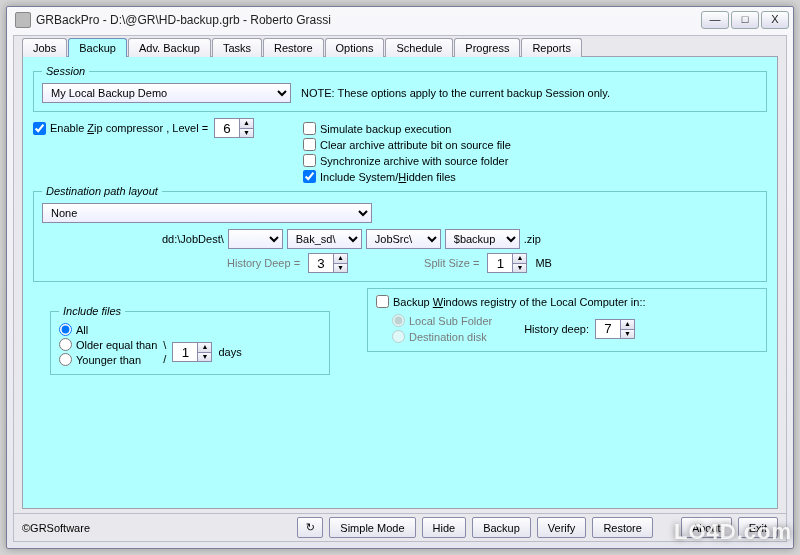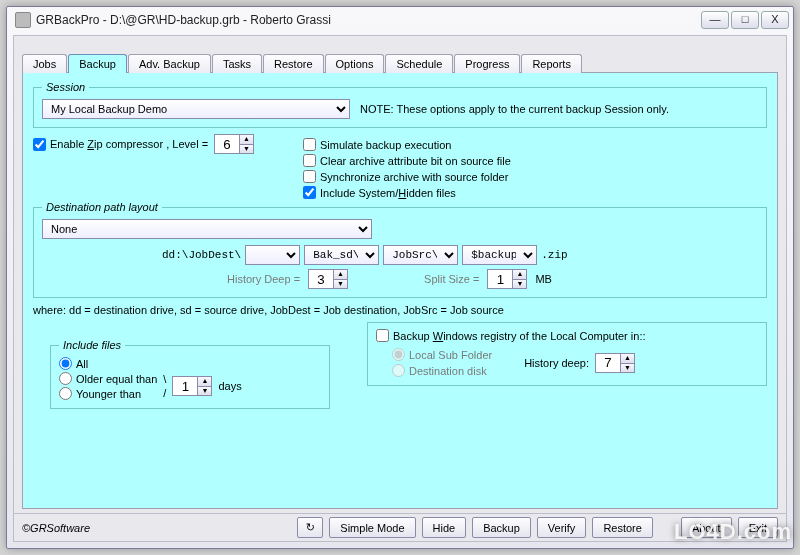--- a/index.html
+++ b/index.html
@@ -41,21 +41,21 @@
     text-align: center; cursor: default;
   }
   .client {
     flex: 1; margin: 2px 6px 6px 6px;
     background: #e9e9ed; border: 1px solid #bcbccb;
     display: flex; flex-direction: column;
   }
   
   .tabstrip {
     display: flex; align-items: flex-end;
-    padding: 4px 8px 0 8px; height: 36px;
+    padding: 4px 8px 0 8px; height: 20px;
     background: #e9e9ed;
   }
   .tab {
     padding: 3px 10px; margin-right: 1px;
     border: 1px solid #9fa0b0; border-bottom: none;
     background: linear-gradient(#fdfdff,#ececf4);
     border-radius: 3px 3px 0 0;
     position: relative; top: 1px;
     cursor: default;
   }
@@ -79,49 +79,49 @@
   legend { padding: 0 4px; font-style: italic; }
   .row { display: flex; align-items: center; gap: 6px; }
   .session-row { gap: 10px; }
   select, input[type=text] {
     font: inherit;
     background: linear-gradient(#fff,#eef);
     border: 1px solid #8a8aaa;
     padding: 1px 4px;
     height: 20px;
   }
-  .combo-wide { width: 308px; }
+  .combo-wide { width: 249px; }
   .combo-mid { width: 330px; }
   .combo-sm { width: 75px; }
   .combo-xs { width: 55px; }
   .spin {
     display: inline-flex; align-items: stretch;
     border: 1px solid #8a8aaa; background: #fff; height: 20px;
   }
   .spin input { border: none; width: 24px; text-align: center; height: 18px; padding: 0; }
   .spin .arrows { display: flex; flex-direction: column; }
   .spin .arrow { width: 14px; height: 9px; font-size: 7px; line-height: 7px;
     border-left: 1px solid #8a8aaa; background: linear-gradient(#f8f8ff,#e0e0ec);
     text-align: center; }
   .spin .arrow:last-child { border-top: 1px solid #8a8aaa; }
   label.radio, label.check { display: inline-flex; align-items: center; gap: 4px; }
   input[type=radio], input[type=checkbox] { margin: 0; }
   .columns { display: flex; gap: 20px; }
   .col { display: flex; flex-direction: column; gap: 3px; }
   .muted { color: #7a7a7a; }
   .accent-letter { text-decoration: underline; }
-  .dest-line { display: flex; align-items: center; gap: 4px; margin-top: 6px; flex-wrap: nowrap; font-family: Liberation Mono, monospace; }
+  .dest-line { display: flex; align-items: center; gap: 4px; margin-top: 6px; flex-wrap: nowrap; }
   .hist-row { display: flex; align-items: center; gap: 8px; margin-top: 4px; padding-left: 185px; }
   .footer {
     height: 28px; display: flex; align-items: center;
     padding: 0 8px; gap: 6px;
     border-top: 1px solid #bcbccb;
     background: #e9e9ed;
   }
-  .footer-brand { font-style: italic; flex: 1; }
+  .footer-brand { flex: 1; }
   .btn {
     font: inherit; padding: 2px 10px; height: 21px;
     background: linear-gradient(#fdfdff,#e5e5ef);
     border: 1px solid #8a8aaa; border-radius: 2px;
     cursor: default;
     white-space: nowrap;
   }
   .icon-btn { width: 26px; padding: 2px 0; text-align: center; }
   .watermark {
     position: absolute; right: 8px; bottom: 10px;
@@ -236,21 +236,20 @@
             <input value="1" style="">
             <span class="arrows">
                 <span class="arrow">▲</span>
                 <span class="arrow">▼</span>
               </span>
           </span>
           <span>MB</span>
         </div>
       </fieldset>
 
-      <div style="margin:2px 0 6px 0">where: dd = destination drive, sd = source drive, JobDest = Job destination, JobSrc = Job source</div>
 
       <div class="columns" style="align-items:flex-start">
         <fieldset class="group" style="width:280px;margin:17px">
           <legend>Include files</legend>
           <label class="radio">
               <input type="radio" name="inc" checked="" style="">
               <span>All</span>
             </label><br>
           <div class="row">
             <div class="col" style="gap:2px">

